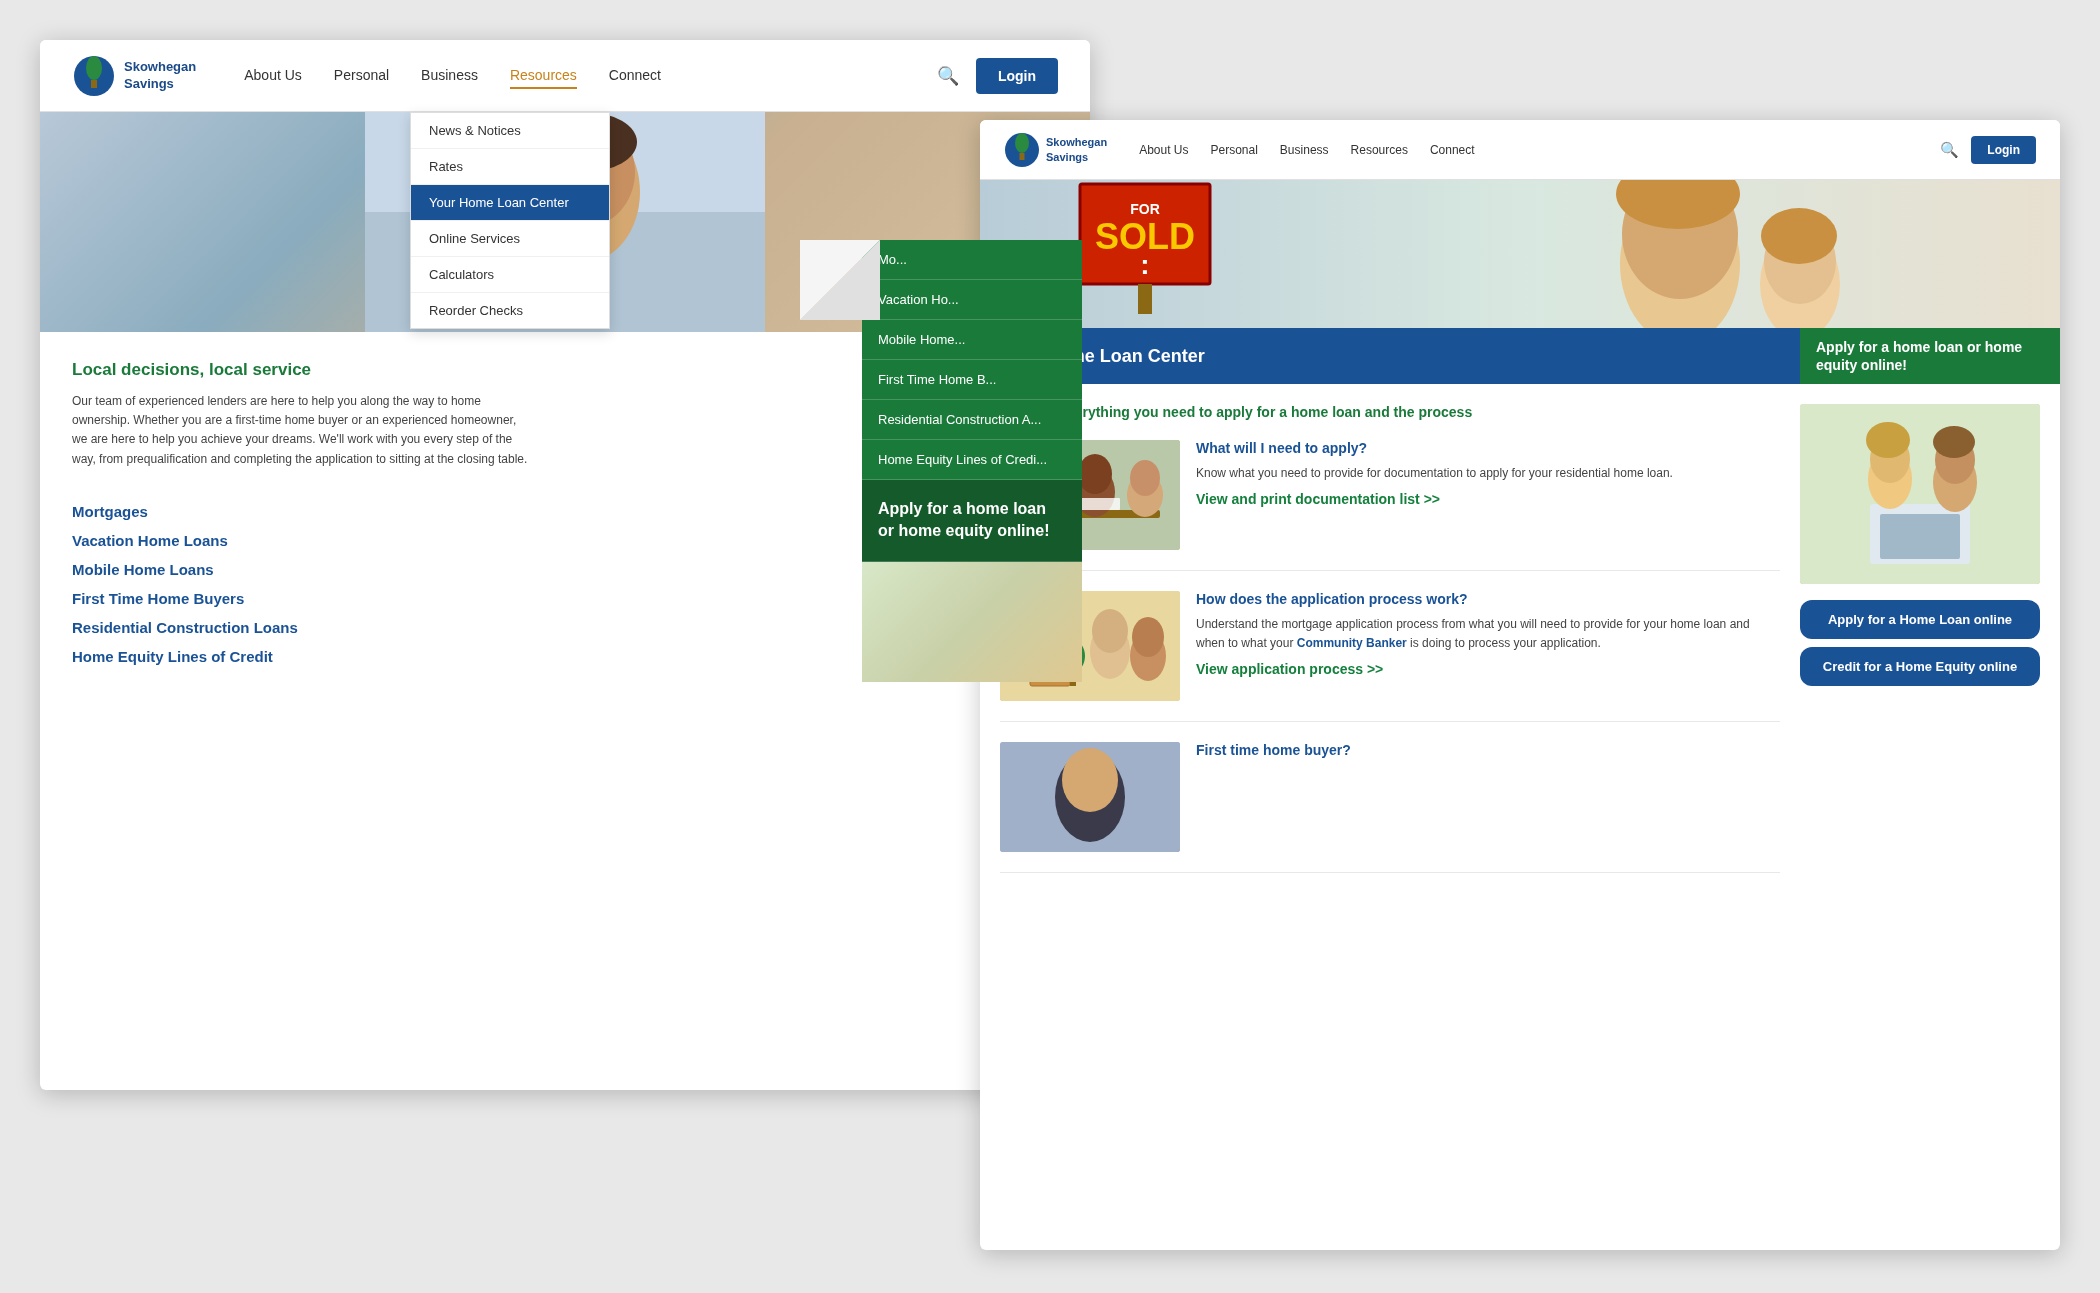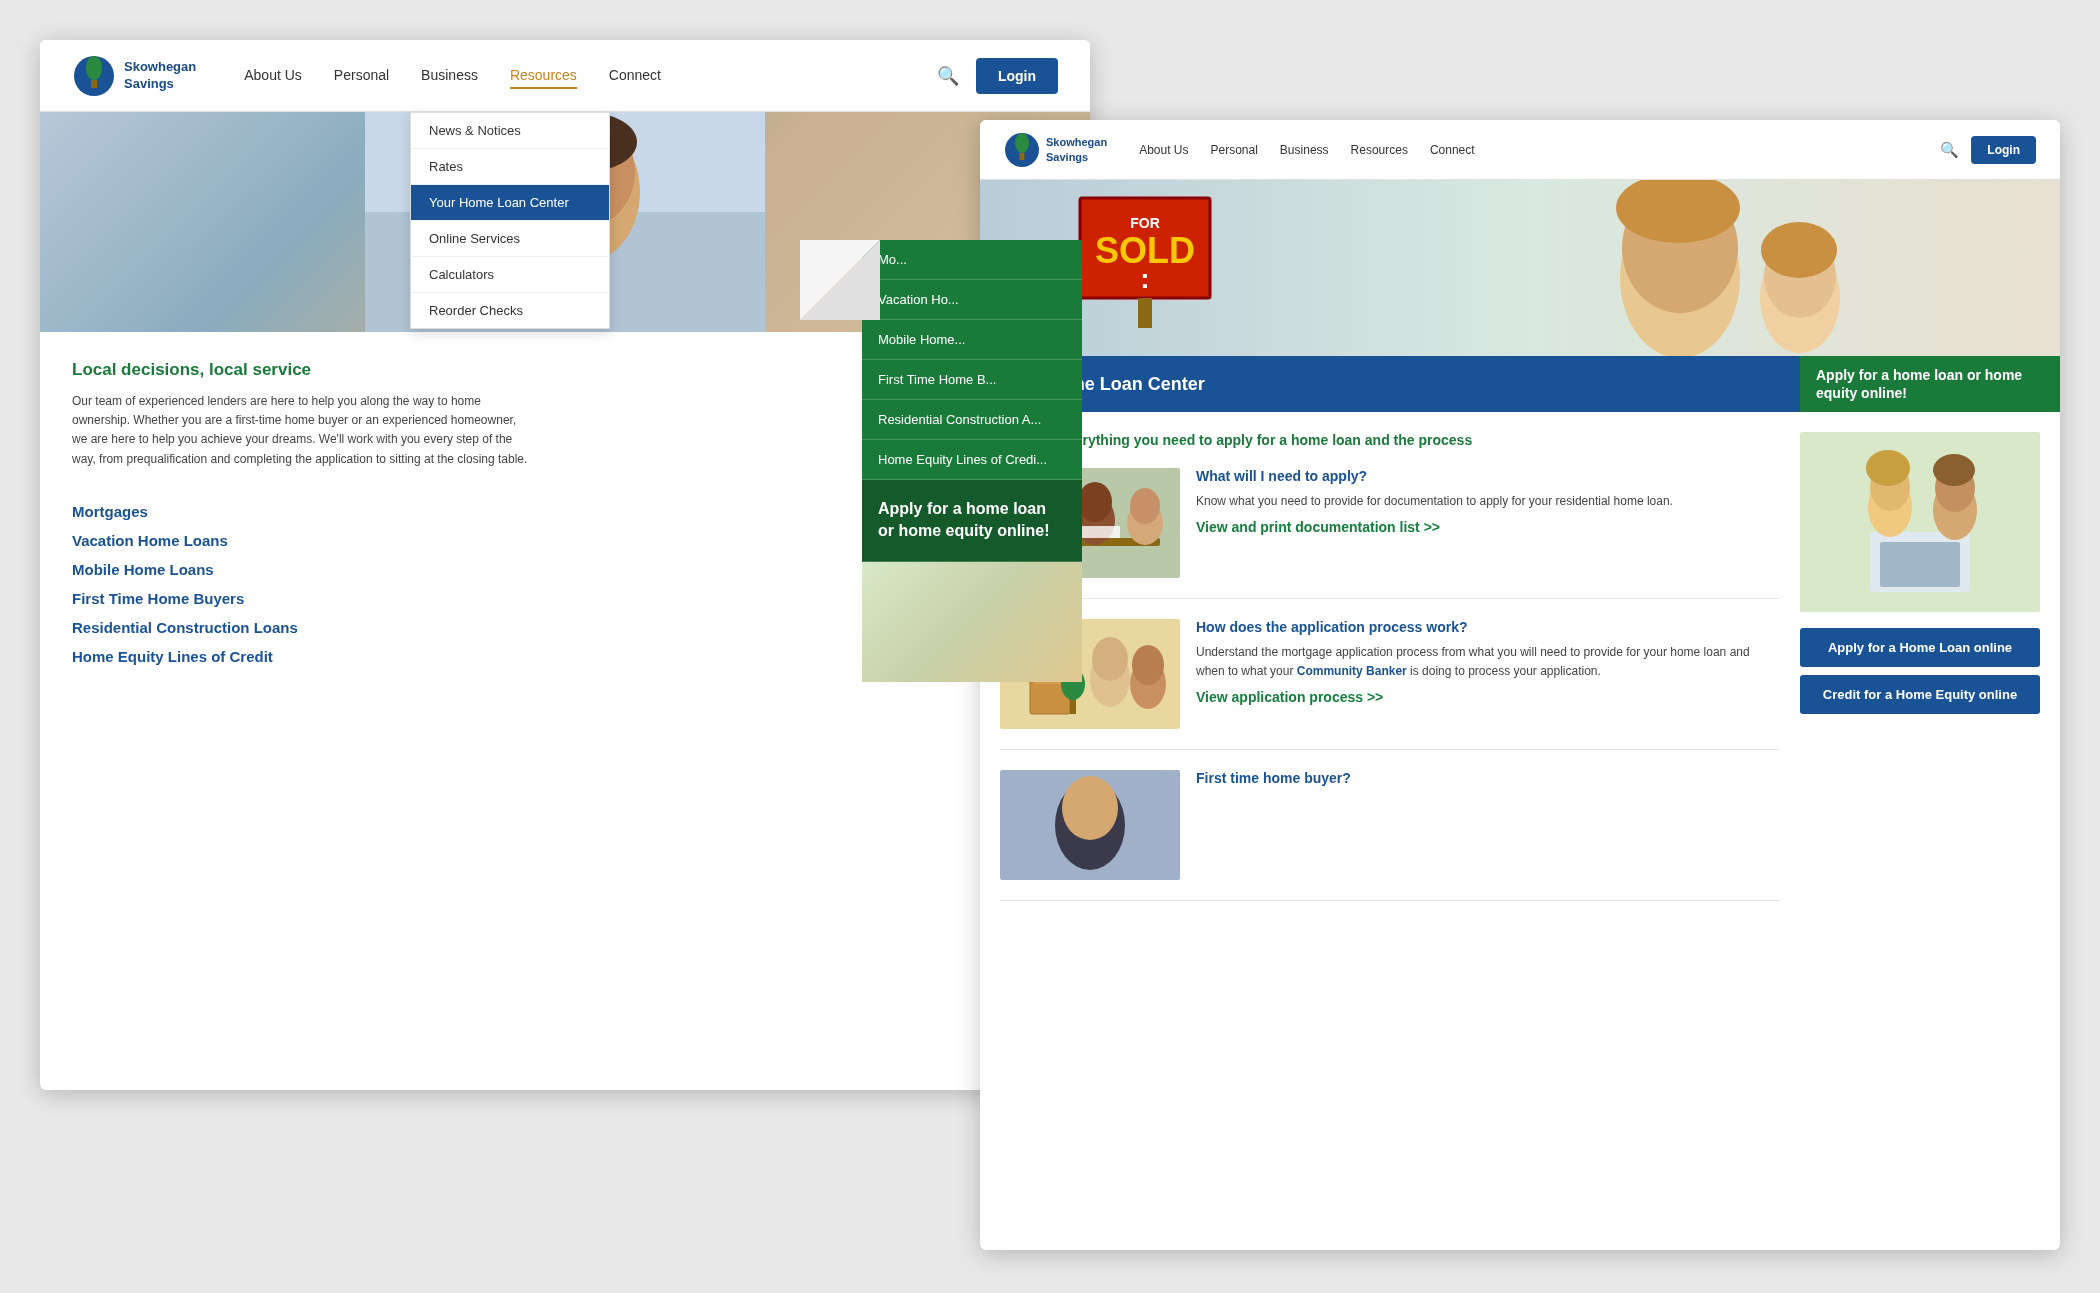--- a/index.html
+++ b/index.html
@@ -263,21 +263,21 @@
       padding: 7px 16px;
       border-radius: 4px;
       font-size: 12px;
       cursor: pointer;
       font-weight: bold;
     }
 
     
     .hero-right {
       width: 100%;
-      height: 176px;
+      height: 148px;
       position: relative;
       overflow: hidden;
     }
     .hero-right-bg {
       width: 100%;
       height: 100%;
       background: linear-gradient(90deg, #c8d8e8 0%, #a0b8cc 40%, #e8e0d0 70%, #f0e8d8 100%);
       display: flex;
       align-items: center;
       justify-content: flex-end;
@@ -406,21 +406,21 @@
       width: 100%;
       background: #1a5296;
       color: #fff;
       border: none;
       padding: 12px 16px;
       font-size: 13px;
       font-weight: bold;
       cursor: pointer;
       text-align: center;
       margin-bottom: 8px;
-      border-radius: 3px;
+      border-radius: 12px;
     }
 
     
     .fold-overlay {
       position: absolute;
       right: 210px;
       top: 200px;
       width: 0;
       height: 0;
       border-style: solid;

